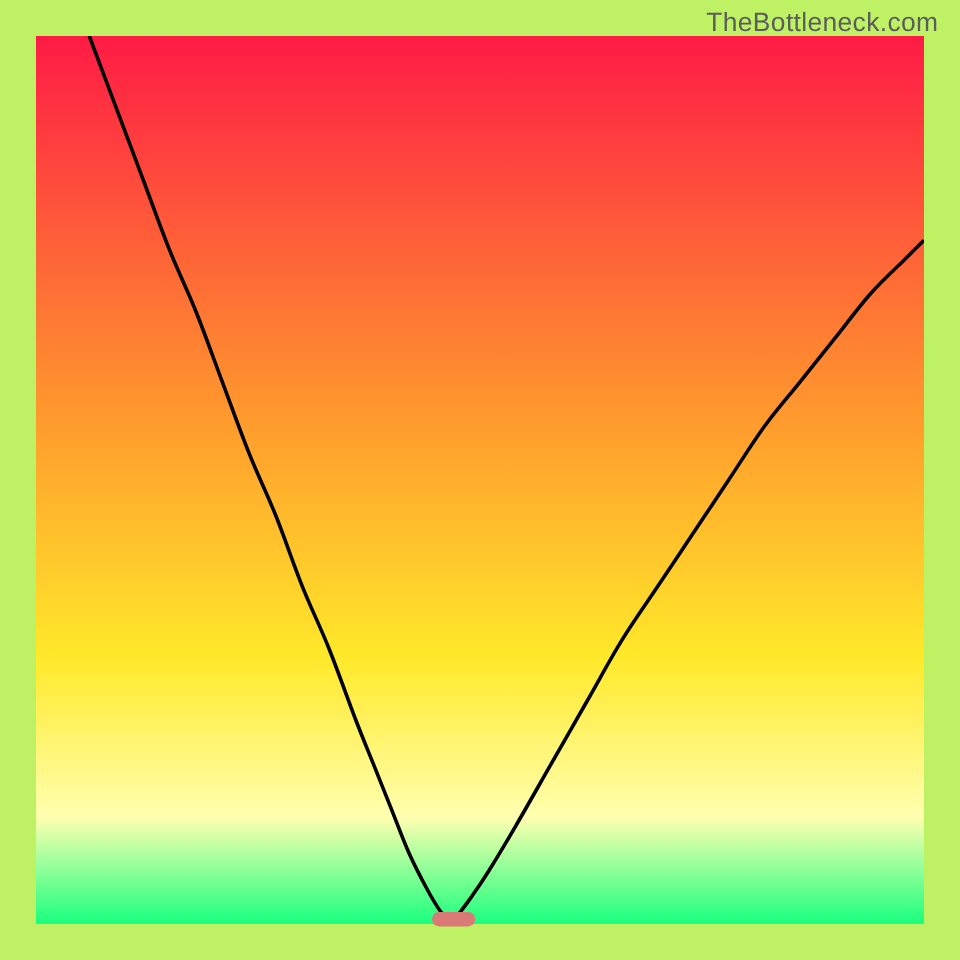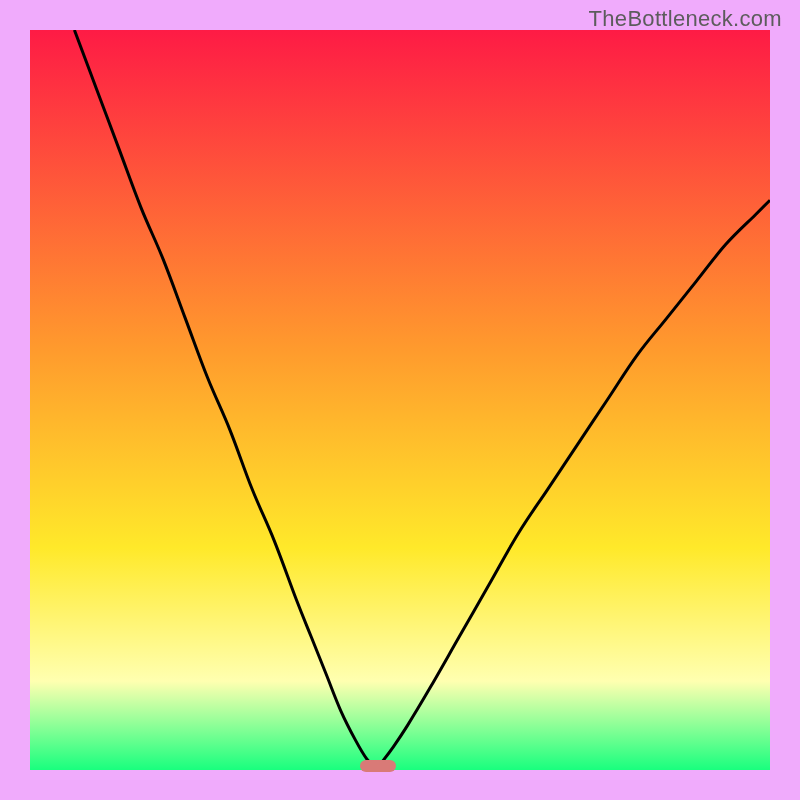--- a/index.html
+++ b/index.html
@@ -8,21 +8,21 @@
     width: 800px;
     height: 800px;
     overflow: hidden;
     background: #000;
     font-family: Arial, Helvetica, sans-serif;
   }
   .outer {
     position: relative;
     width: 800px;
     height: 800px;
-    background: #f0abfc;
+    background: #bef264;
   }
   .watermark {
     position: absolute;
     top: 6px;
     right: 18px;
     color: #5c5c5c;
     font-size: 22px;
     font-weight: 500;
     letter-spacing: 0.3px;
     z-index: 50;

